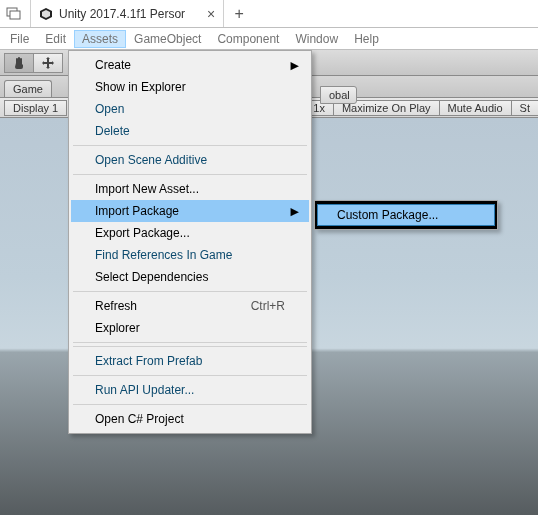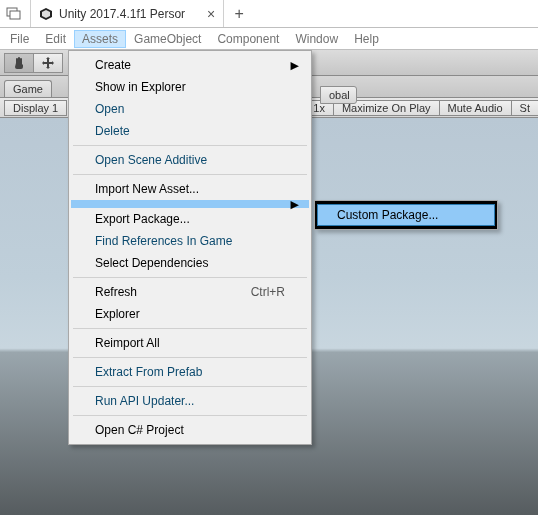--- a/index.html
+++ b/index.html
@@ -262,33 +262,33 @@
     <span class="arrow">▶</span>
   </div>
   <div class="dd-item">Show in Explorer</div>
   <div class="dd-item disabled">Open</div>
   <div class="dd-item disabled">Delete</div>
   <div class="dd-sep"></div>
   <div class="dd-item disabled">Open Scene Additive</div>
   <div class="dd-sep"></div>
   <div class="dd-item">Import New Asset...</div>
   <div class="dd-item highlight">
+    <span>Import Package</span>
     <span class="arrow">▶</span>
   </div>
   <div class="dd-item">Export Package...</div>
   <div class="dd-item disabled">Find References In Game</div>
   <div class="dd-item">Select Dependencies</div>
   <div class="dd-sep"></div>
   <div class="dd-item">
     <span>Refresh</span>
     <span class="shortcut">Ctrl+R</span>
   </div>
   <div class="dd-item">Explorer</div>
   <div class="dd-sep"></div>
-  <div class="dd-item">Reimport All</div>
   <div class="dd-sep"></div>
   <div class="dd-item disabled">Extract From Prefab</div>
   <div class="dd-sep"></div>
   <div class="dd-item disabled">Run API Updater...</div>
   <div class="dd-sep"></div>
   <div class="dd-item">Open C# Project</div>
 </div>
 
 <div class="submenu">
   <div class="dd-item highlight">Custom Package...</div>

